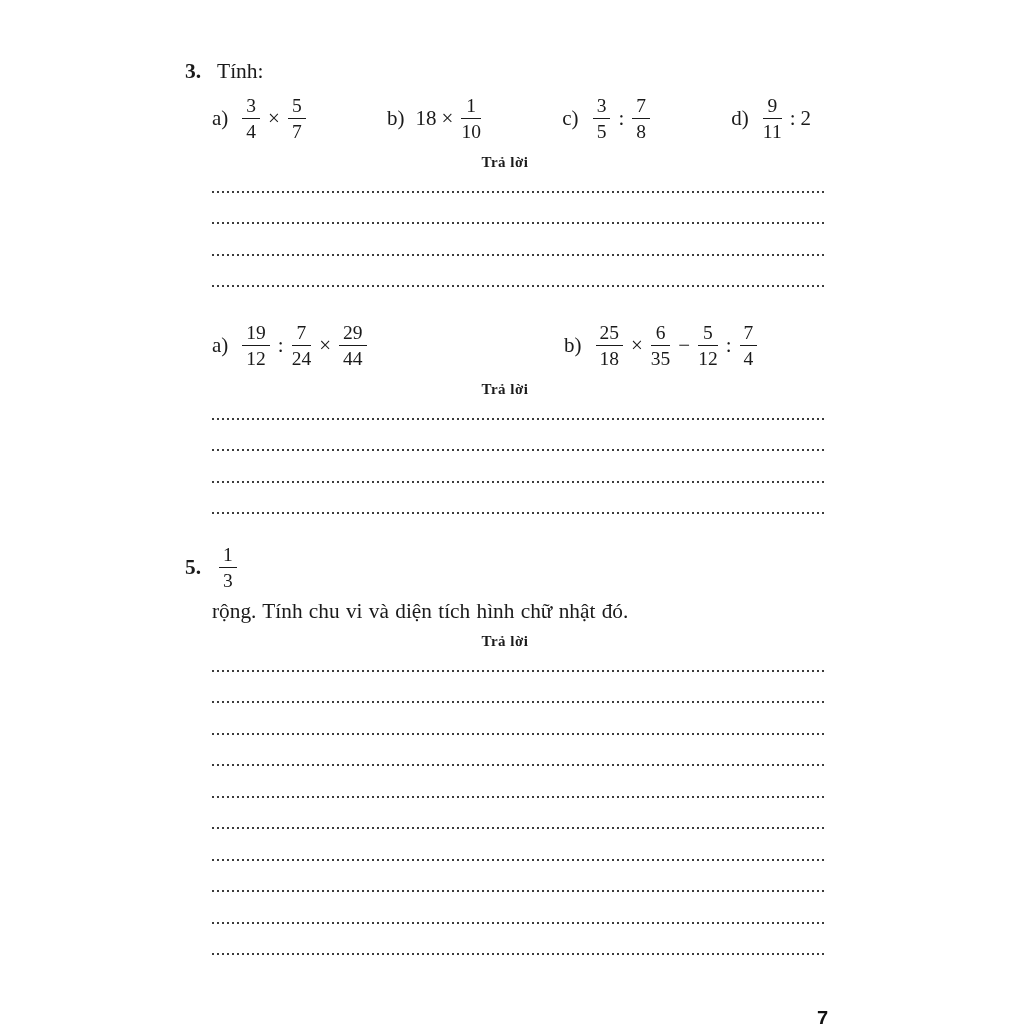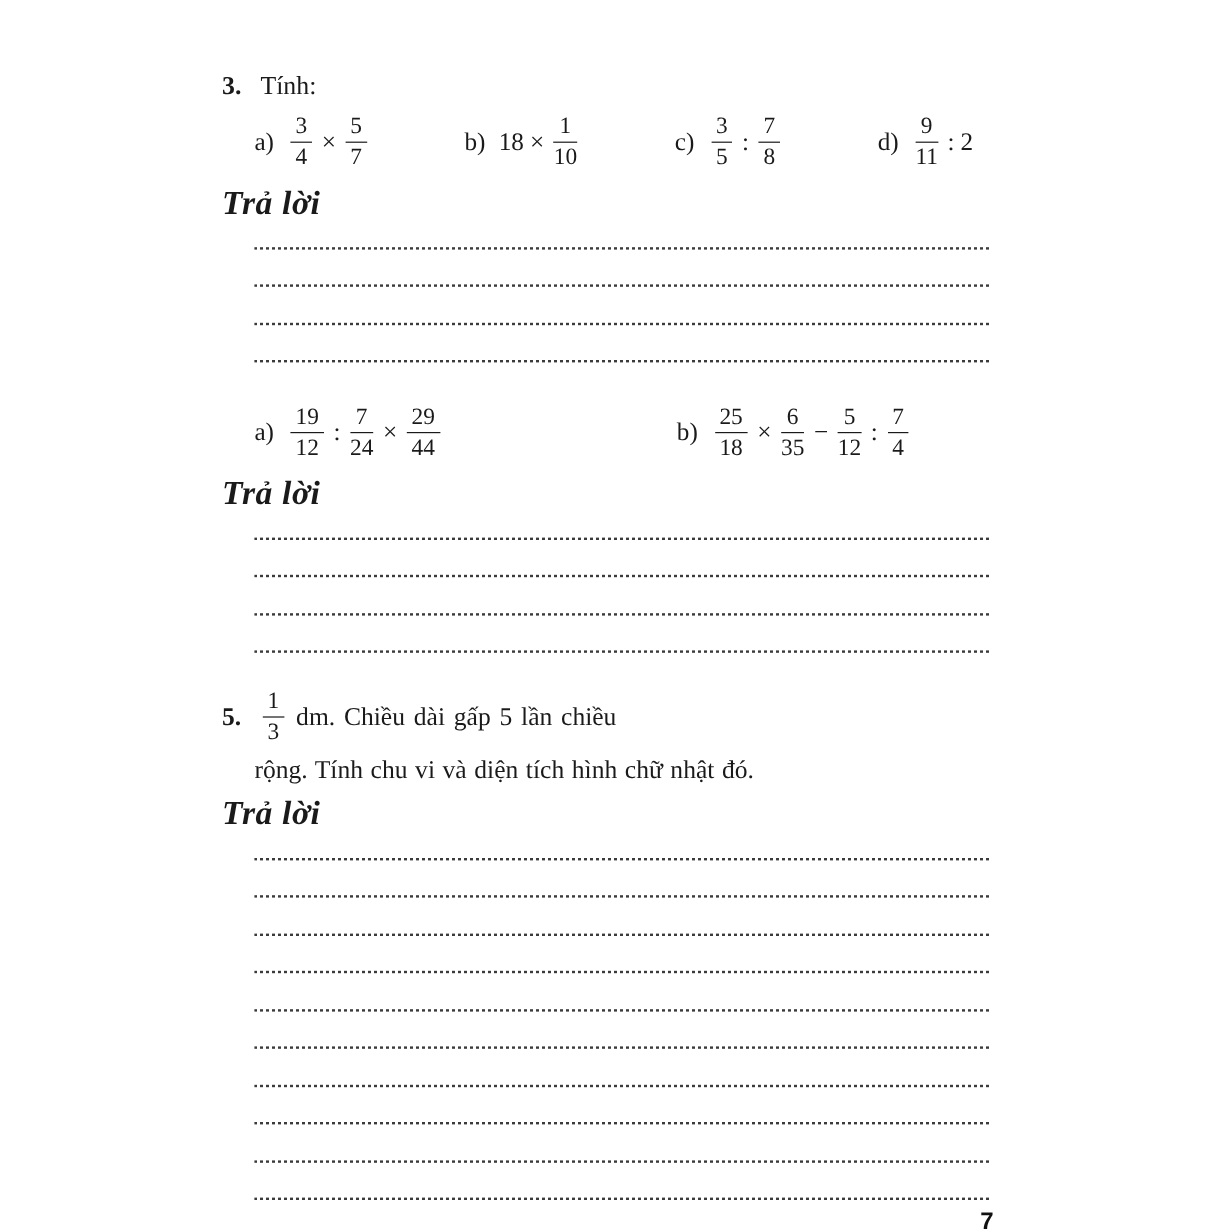--- a/index.html
+++ b/index.html
@@ -73,24 +73,23 @@
     padding: 0 4px 2px 4px;
   }
   .frac .den {
     display: block;
     padding-top: 2px;
   }
   .op { margin: 0 3px; }
   .txt { margin: 0 2px; }
   
   .answer-label {
-    text-align: left;
+    text-align: center;
     font-weight: bold;
-    font-style: italic;
-    font-size: 28px;
+    font-size: 15px;
     margin: 6px 0 0 0;
     letter-spacing: 0.5px;
   }
   
   .dots {
     margin-top: 20px;
     padding-left: 27px;
   }
   .dotline {
     height: 2px;
@@ -258,21 +257,20 @@
 
     <section class="problem">
       <div class="statement">
         <p class="stmt-line1">
           <span class="pnum">5.</span>
           <span class="expr">
               <span class="frac">
                 <span class="num">1</span>
                 <span class="den">3</span>
               </span>
-              <span class="txt">dm. Chiều dài gấp 5 lần chiều</span>
             </span>
         </p>
         <p class="stmt-line2">rộng. Tính chu vi và diện tích hình chữ nhật đó.</p>
       </div>
       <div class="answer-label">Trả lời</div>
       <div class="dots">
           <div class="dotline"></div>
           <div class="dotline"></div>
           <div class="dotline"></div>
           <div class="dotline"></div>

